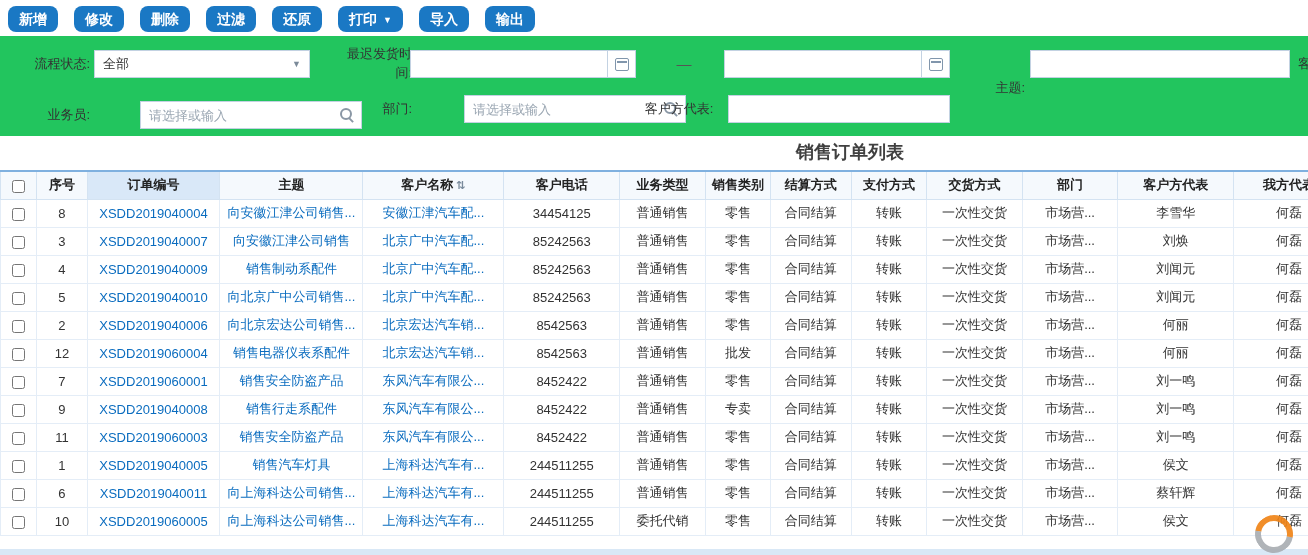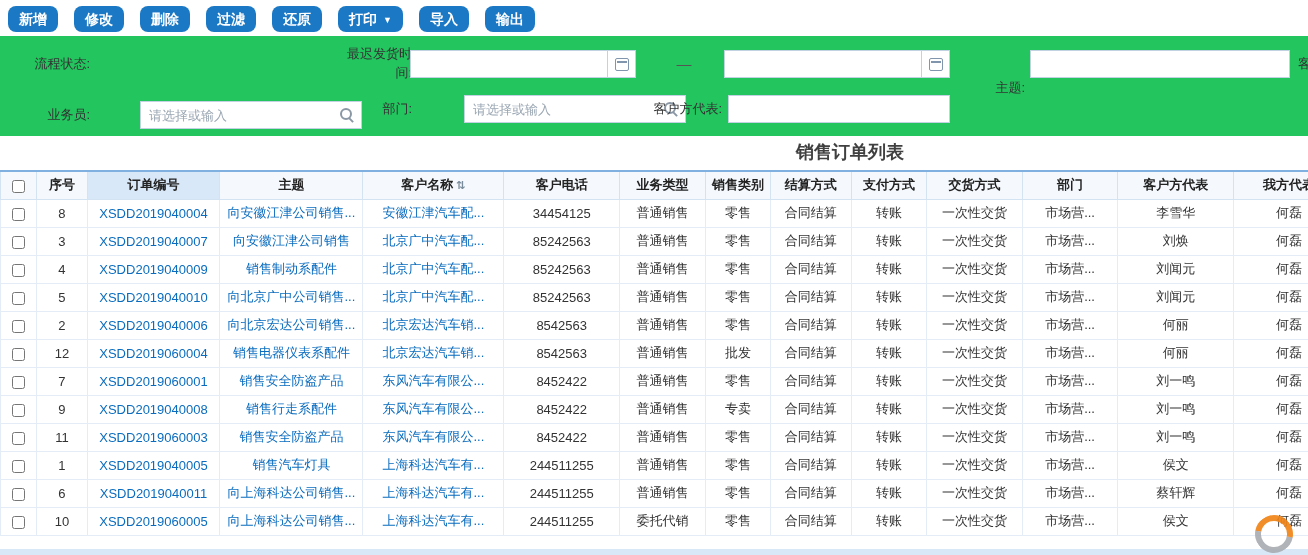--- a/index.html
+++ b/index.html
@@ -67,20 +67,24 @@
 <body>
 
 <div class="screen">
 
   <div class="toolbar"><button class="tb-btn"><span>新增</span></button><button class="tb-btn"><span>修改</span></button><button class="tb-btn"><span>删除</span></button><button class="tb-btn"><span>过滤</span></button><button class="tb-btn"><span>还原</span></button><button class="tb-btn"><span>打印</span><span class="btn-caret">▼</span></button><button class="tb-btn"><span>导入</span></button><button class="tb-btn"><span>输出</span></button></div>
 
   <div class="filters">
 
     <div class="fg" style="left:14px;top:14px;">
       <span class="f-label" style="width:76px;margin-right:4px;">流程状态:</span>
+      <div class="sel">
+        <span>全部</span>
+        <span class="sel-caret">▼</span>
+      </div>
     </div>
 
     <div class="f-label-wrap" style="left:344px;top:9px;">最迟发货时间:</div>
 
     <div class="fg" style="left:410px;top:14px;width:226px;">
       <div class="date-wrap" style="width:226px;">
         <input class="txt" type="text" style="">
         <span class="cal-box">
           <span class="cal-icon"></span>
         </span>
@@ -115,21 +119,21 @@
 
     <div class="fg" style="left:348px;top:59px;">
       <span class="f-label" style="width:64px;margin-right:6px;">部门:</span>
       <span class="search-wrap" style="width:222px;">
         <input class="txt" type="text" placeholder="请选择或输入" style="">
         <span class="search-icon"></span>
       </span>
     </div>
 
     <div class="fg" style="left:636px;top:59px;">
-      <span class="f-label" style="width:86px;margin-right:6px;">客户方代表:</span>
+      <span class="f-label" style="width:86px;margin-right:6px;text-align:center;">客户方代表:</span>
       <input class="txt" type="text" style="width: 222px;">
     </div>
 
   </div>
 
   <div class="title-band">
     <span class="table-title">销售订单列表</span>
   </div>
 
   <div class="table-wrap">

